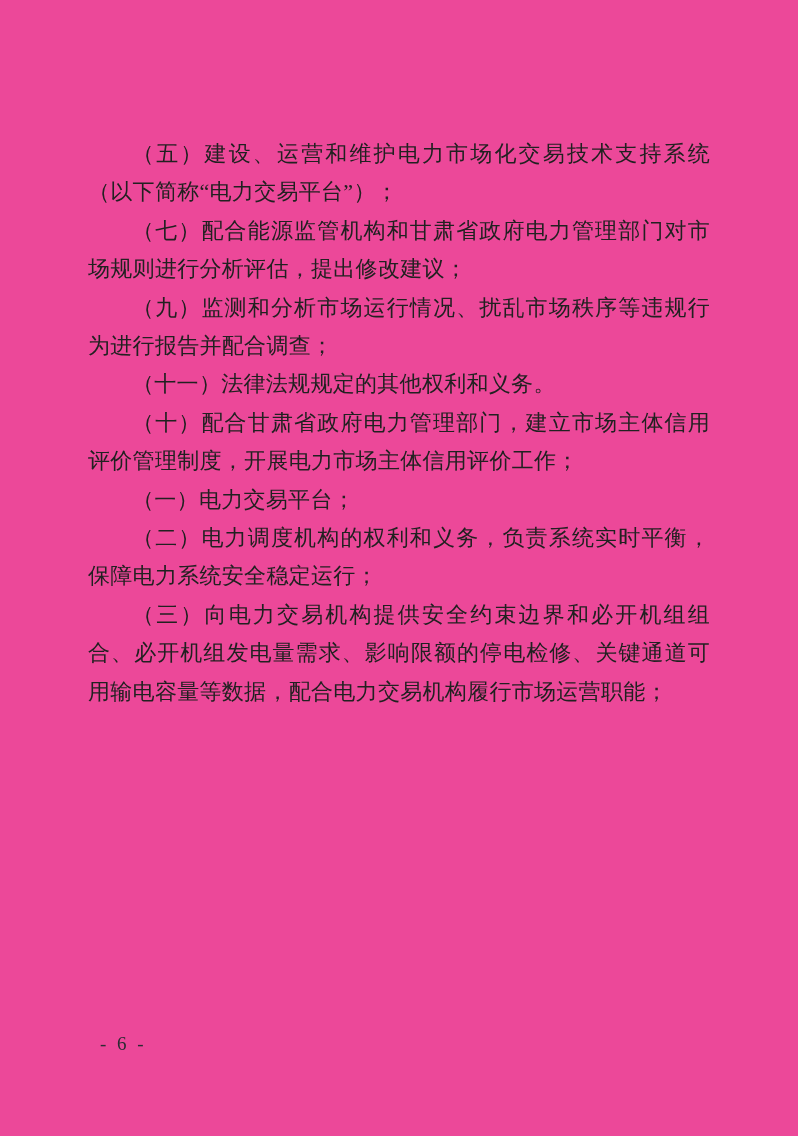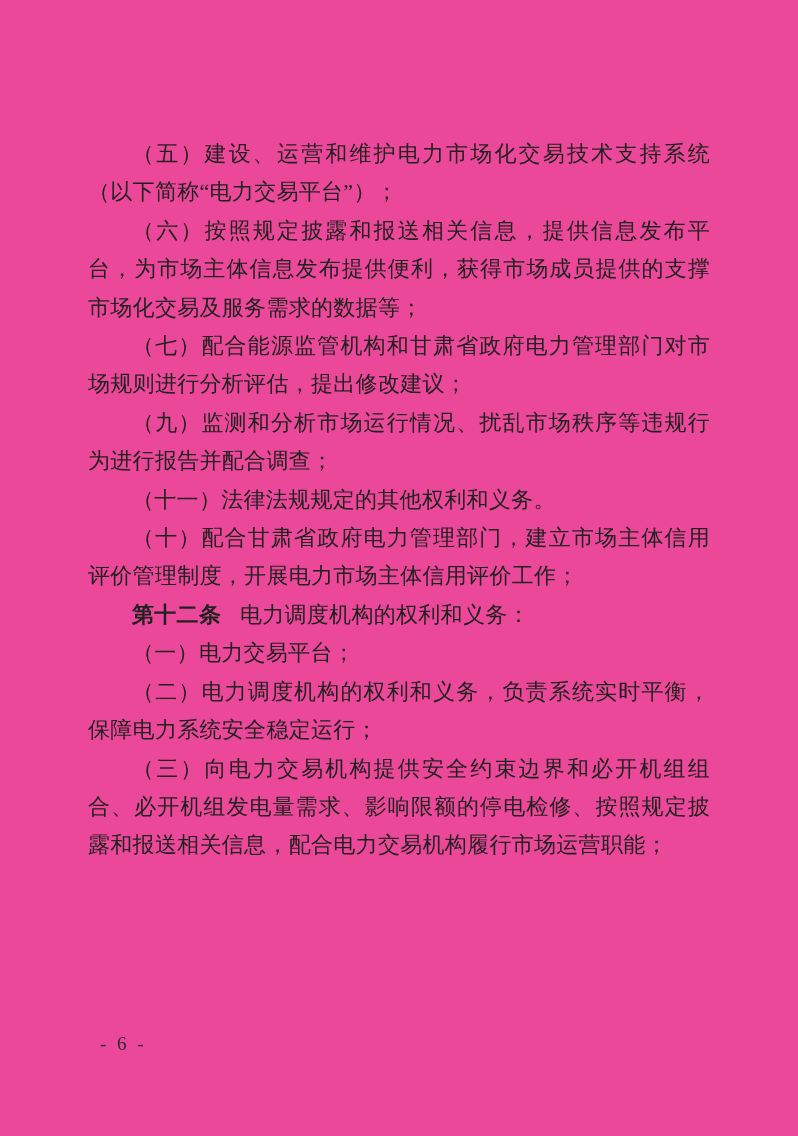--- a/index.html
+++ b/index.html
@@ -46,24 +46,22 @@
     color: #2b2b33;
     font-family: "Liberation Serif", "DejaVu Serif", serif;
   }
 </style>
 </head>
 <body>
 
 <div class="page">
   <div class="doc-body">
       <p class="para">（五）建设、运营和维护电力市场化交易技术支持系统（以下简称“电力交易平台”）；</p>
-      <p class="para">（六）按照规定披露和报送相关信息，提供信息发布平台，为市场主体信息发布提供便利，获得市场成员提供的支撑市场化交易及服务需求的数据等；</p>
       <p class="para">（七）配合能源监管机构和甘肃省政府电力管理部门对市场规则进行分析评估，提出修改建议；</p>
       <p class="para">（九）监测和分析市场运行情况、扰乱市场秩序等违规行为进行报告并配合调查；</p>
       <p class="para">（十一）法律法规规定的其他权利和义务。</p>
       <p class="para">（十）配合甘肃省政府电力管理部门，建立市场主体信用评价管理制度，开展电力市场主体信用评价工作；</p>
-      <p class="para"><b class="lead">第十二条</b><span>电力调度机构的权利和义务：</span></p>
       <p class="para">（一）电力交易平台；</p>
       <p class="para">（二）电力调度机构的权利和义务，负责系统实时平衡，保障电力系统安全稳定运行；</p>
-      <p class="para">（三）向电力交易机构提供安全约束边界和必开机组组合、必开机组发电量需求、影响限额的停电检修、按照规定披露和报送相关信息，配合电力交易机构履行市场运营职能；</p>
+      <p class="para">（三）向电力交易机构提供安全约束边界和必开机组组合、必开机组发电量需求、影响限额的停电检修、关键通道可用输电容量等数据，配合电力交易机构履行市场运营职能；</p>
     </div>
   <div class="page-num">- 6 -</div>
 </div>
 
 </body></html>

